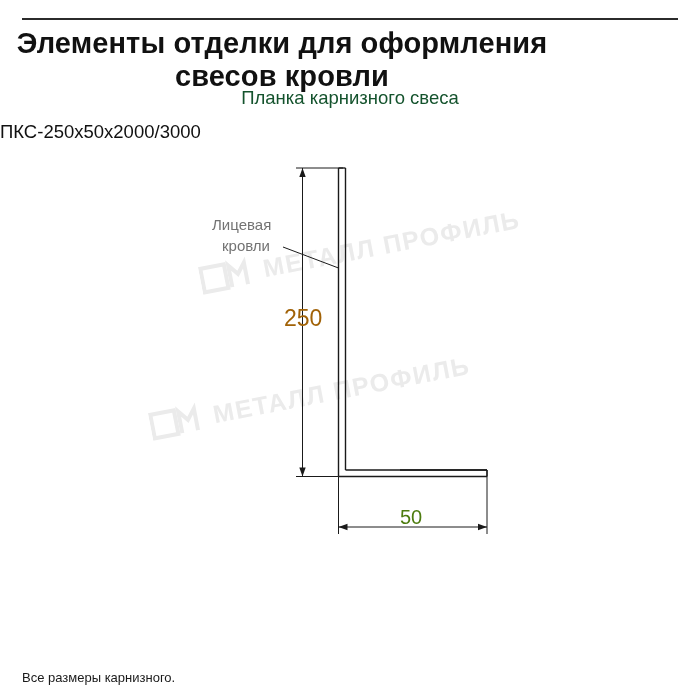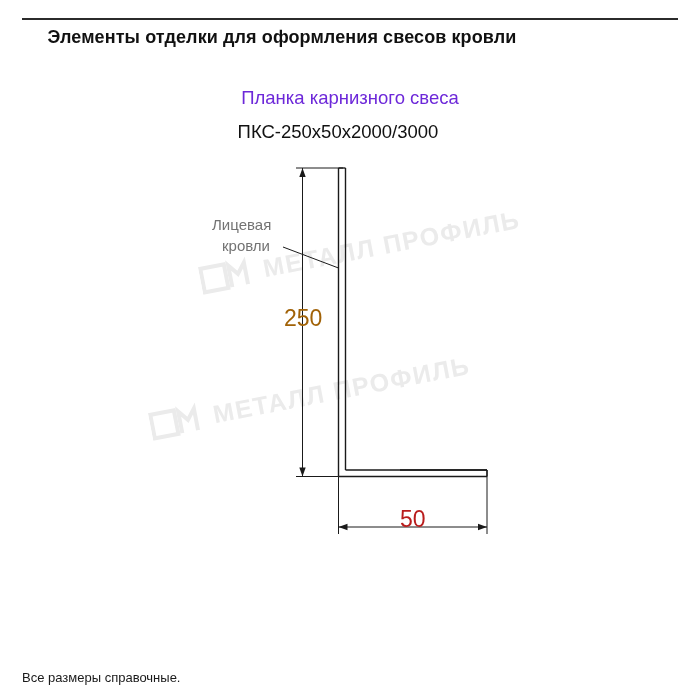--- a/index.html
+++ b/index.html
@@ -31,45 +31,43 @@
     background: #2b2b2b;
   }
 
   
   .main-title {
     position: absolute;
     left: 0;
     top: 27px;
     width: 564px;
     text-align: center;
-    font-size: 18px;
+    font-size: 29px;
     font-weight: bold;
     letter-spacing: 0.1px;
     color: #111;
   }
 
   .sub-title {
     position: absolute;
     left: 0;
     top: 87px;
     width: 700px;
     text-align: center;
     font-size: 18.5px;
-    color: #6d28d9;
+    color: #14532d;
   }
 
   .sub-title-2 {
     position: absolute;
     left: 0;
     top: 121px;
     width: 604px;
-    text-align: center;
     font-size: 18.5px;
     color: #111;
-    padding-left: 36px;
   }
 
   
   .watermark {
     position: absolute;
     color: #ebebeb;
     font-weight: bold;
     font-size: 25px;
     letter-spacing: 1.5px;
     white-space: nowrap;
@@ -105,22 +103,22 @@
     position: absolute;
     left: 284px;
     top: 305px;
     font-size: 23px;
     color: #a16207;
   }
   .dim-50 {
     position: absolute;
     left: 400px;
     top: 506px;
-    font-size: 23px;
-    color: #b91c1c;
+    font-size: 20px;
+    color: #4d7c0f;
   }
 
   
   .footer {
     position: absolute;
     left: 22px;
     bottom: 12px;
     font-size: 13px;
     line-height: 21px;
     color: #1a1a1a;
@@ -198,16 +196,16 @@
     </g>
   </svg>
 
   <div class="lbl lbl-face-1">Лицевая</div>
   <div class="lbl lbl-face-2">кровли</div>
 
   <div class="dim-250">250</div>
   <div class="dim-50">50</div>
 
   <div class="footer">
-    <div>Все размеры справочные.</div>
+    <div>Все размеры карнизного.</div>
   </div>
 
 </div>
 
 </body></html>

